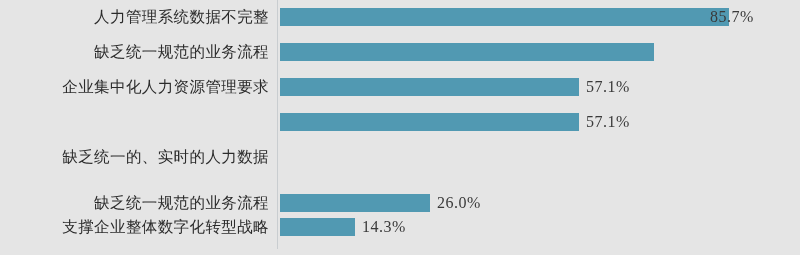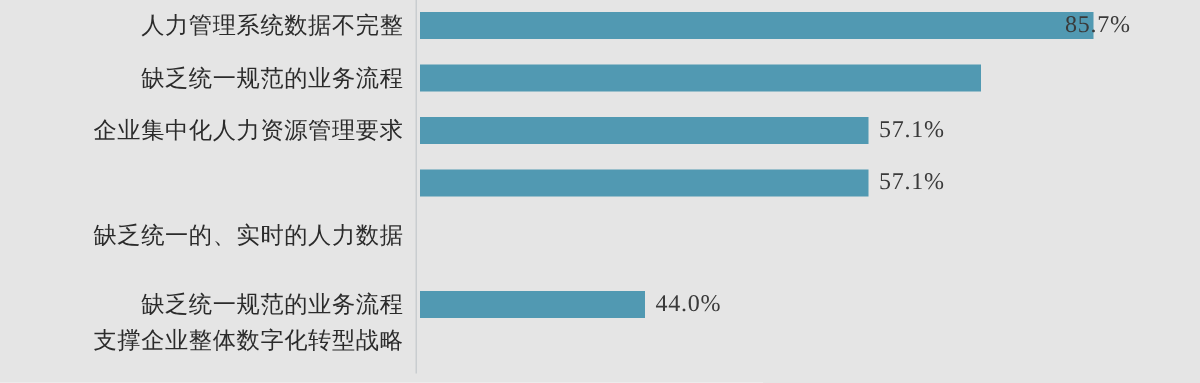--- a/index.html
+++ b/index.html
@@ -132,22 +132,26 @@
     </div>
 
     <div class="bar-row" style="top:140px;">
       <div class="cat-label">缺乏统一的、实时的人力数据</div>
     </div>
 
     <div class="bar-row" style="top:186px;text-decoration:underline;">
       <div class="cat-label">缺乏统一规范的业务流程</div>
       <div class="bar-track">
         <div class="bar" style="width: 150px; background: rgb(81, 153, 178);"></div>
-        <div class="bar-value" style="left:150px;">44.0%</div>
+        <div class="bar-value" style="left:150px;">26.0%</div>
       </div>
     </div>
 
     <div class="bar-row" style="top:210px;">
       <div class="cat-label">支撑企业整体数字化转型战略</div>
+      <div class="bar-track">
+        <div class="bar" style="width: 75px; background: rgb(81, 153, 178);"></div>
+        <div class="bar-value" style="left:75px;">14.3%</div>
+      </div>
     </div>
 
   </div>
 </div>
 
 </body></html>

